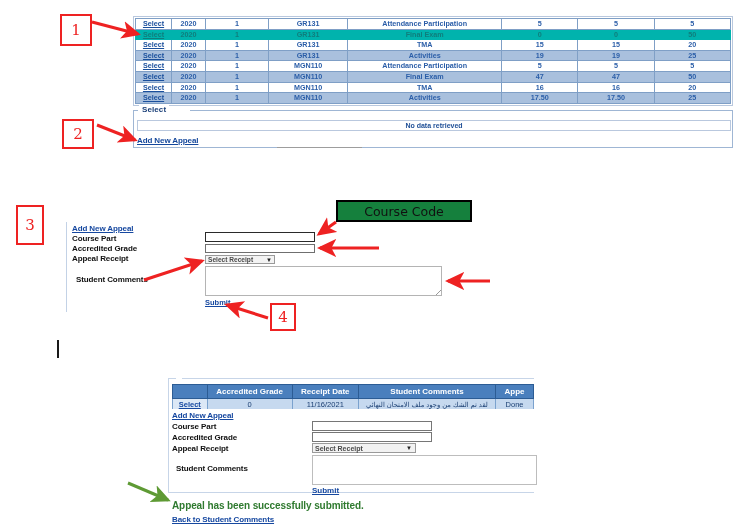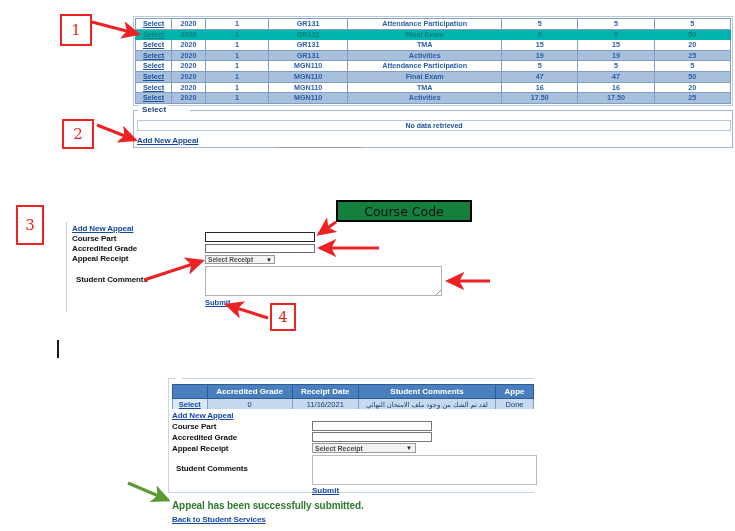--- a/index.html
+++ b/index.html
@@ -488,21 +488,21 @@
   <div class="abs" id="r-in-course-part"></div>
   <div class="abs" id="r-in-accredited-grade"></div>
   <div class="abs" id="r-sel-appeal-receipt">
     <span>Select Receipt</span>
     <span class="chev">▼</span>
   </div>
   <div class="abs" id="r-ta-student-comments"></div>
   <div class="abs" id="r-lnk-submit">Submit</div>
 
   <div class="abs" id="success-msg">Appeal has been successfully submitted.</div>
-  <div class="abs" id="back-link">Back to Student Services</div>
+  <div class="abs" id="back-link">Back to Student Comments</div>
 
   <svg class="ov" viewBox="0 0 735 531">
     <defs>
       <marker id="ah-red" markerWidth="7" markerHeight="7" refX="5.4" refY="3" orient="auto">
         <path d="M0,0 L6.4,3 L0,6 L1.6,3 Z" fill="#ee2222"></path>
       </marker>
       <marker id="ah-green" markerWidth="7" markerHeight="7" refX="5.4" refY="3" orient="auto">
         <path d="M0,0 L6.4,3 L0,6 L1.6,3 Z" fill="#5e9a34"></path>
       </marker>
     </defs>

